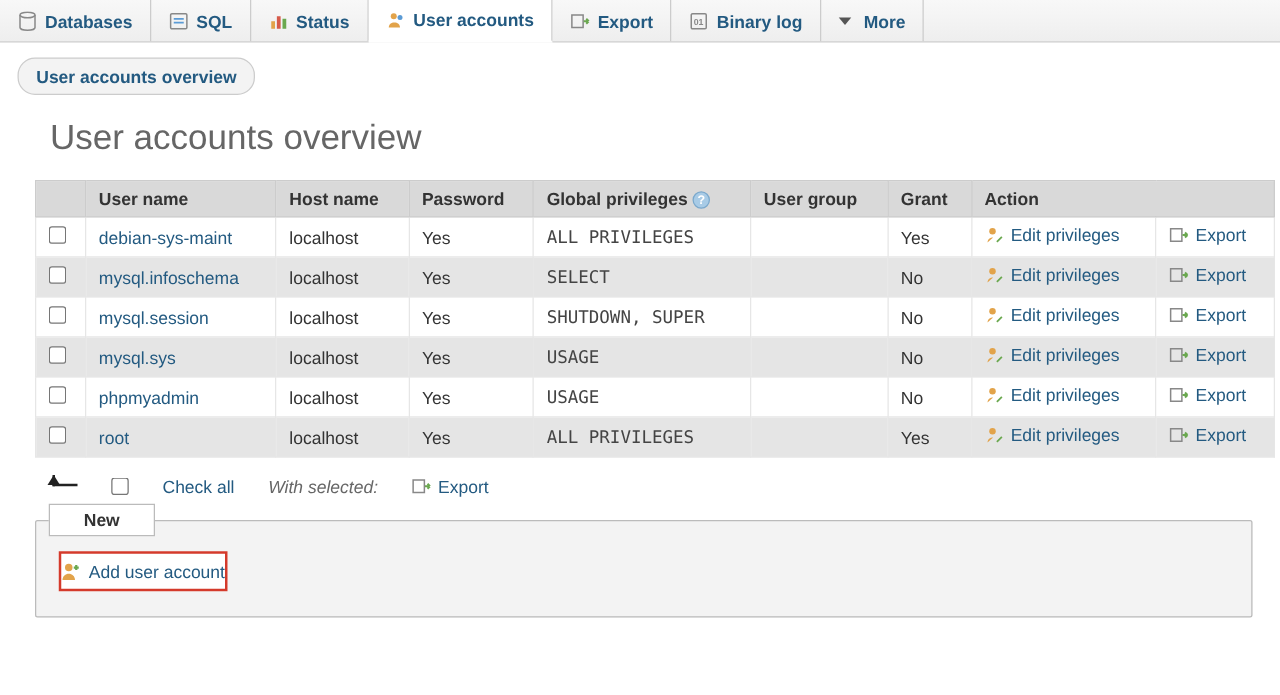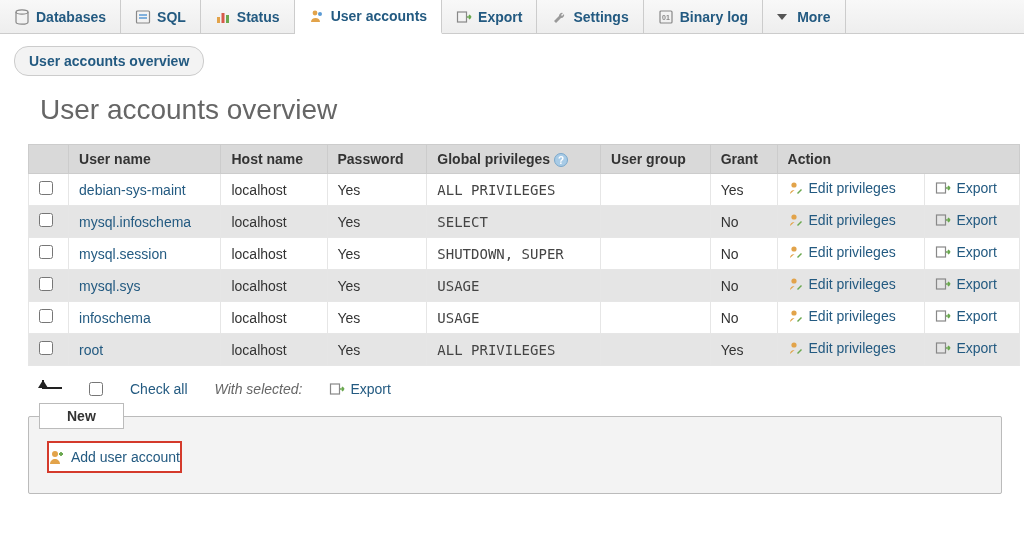--- a/index.html
+++ b/index.html
@@ -92,28 +92,20 @@
     <span>User accounts</span>
   </div>
   <div class="toptab">
     <span class="ic">
         <svg viewBox="0 0 16 16">
           <rect x="1.5" y="3" width="9" height="10" fill="none" stroke="#888" stroke-width="1.2"></rect>
           <path d="M11 8h4m0 0l-2-2m2 2l-2 2" stroke="#6aa84f" stroke-width="1.6" fill="none"></path>
         </svg>
       </span>
     <span>Export</span>
-  </div>
-  <div class="toptab">
-    <span class="ic">
-        <svg viewBox="0 0 16 16">
-          <path d="M12 4a3 3 0 0 0-4 3l-5 5 2 2 5-5a3 3 0 0 0 3-4l-2 2-1-1 2-2z" fill="#999"></path>
-        </svg>
-      </span>
-    <span>Settings</span>
   </div>
   <div class="toptab">
     <span class="ic">
         <svg viewBox="0 0 16 16">
           <rect x="2" y="2" width="12" height="12" rx="1" fill="none" stroke="#888" stroke-width="1.2"></rect>
           <text x="4" y="11" font-size="7" fill="#888">01</text>
         </svg>
       </span>
     <span>Binary log</span>
   </div>
@@ -251,21 +243,21 @@
                 <svg viewBox="0 0 16 16">
                   <rect x="1.5" y="3" width="9" height="10" fill="none" stroke="#888" stroke-width="1.2"></rect>
                   <path d="M11 8h4m0 0l-2-2m2 2l-2 2" stroke="#6aa84f" stroke-width="1.6" fill="none"></path>
                 </svg>
               </span>
               <span>Export</span>
             </a></td>
         </tr>
         <tr>
           <td><input type="checkbox" class="chk" style=""></td>
-          <td><a href="#">infoschema</a></td>
+          <td><a href="#">phpmyadmin</a></td>
           <td>localhost</td>
           <td>Yes</td>
           <td class="mono">USAGE</td>
           <td></td>
           <td>No</td>
           <td><a href="#" class="aclink">
               <span class="ic">
                 <svg viewBox="0 0 16 16">
                   <circle cx="6" cy="5" r="2.6" fill="#e2a34a"></circle>
                   <path d="M2 14c0-2.5 2-4 4.5-4" fill="#e2a34a"></path>

